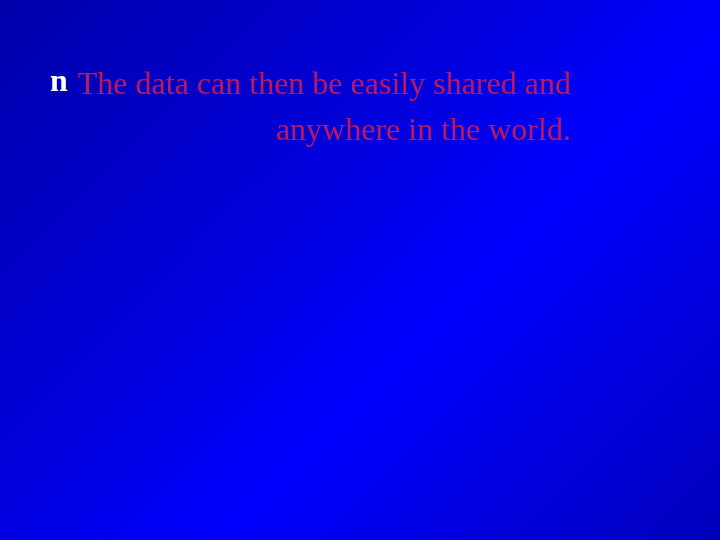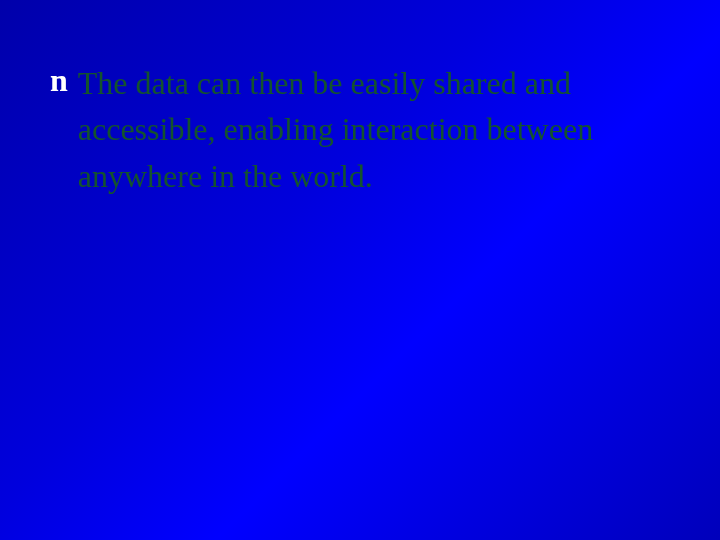--- a/index.html
+++ b/index.html
@@ -39,32 +39,31 @@
     .bullet-marker {
       color: #ffffff;
       font-size: 32px;
       font-weight: bold;
       margin-right: 10px;
       margin-top: 2px;
       flex-shrink: 0;
     }
 
     .bullet-text {
-      color: #14532d;
+      color: #be185d;
       font-size: 32px;
       line-height: 1.45;
       font-weight: normal;
-      text-align: left;
+      text-align: right;
     }
   </style>
 </head>
 <body>
 
 <div class="slide-container">
   <div class="bullet-item">
     <span class="bullet-marker">n</span>
     <div class="bullet-text">
       <div>The data can then be easily shared and</div>
-      <div>accessible,  enabling  interaction  between</div>
       <div>anywhere in the world.</div>
     </div>
   </div>
 </div>
 
 </body></html>

